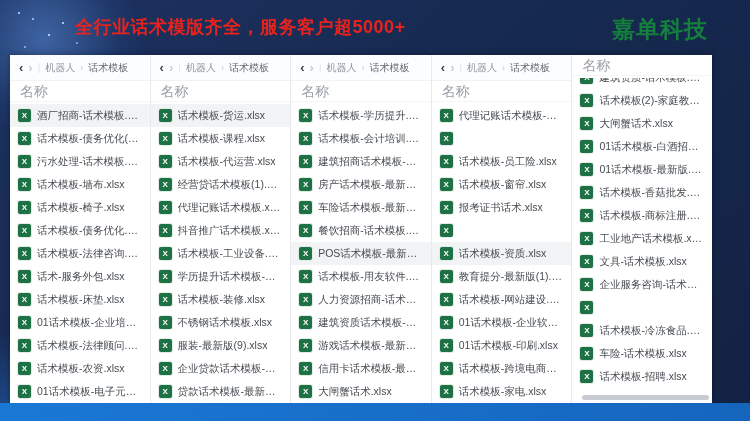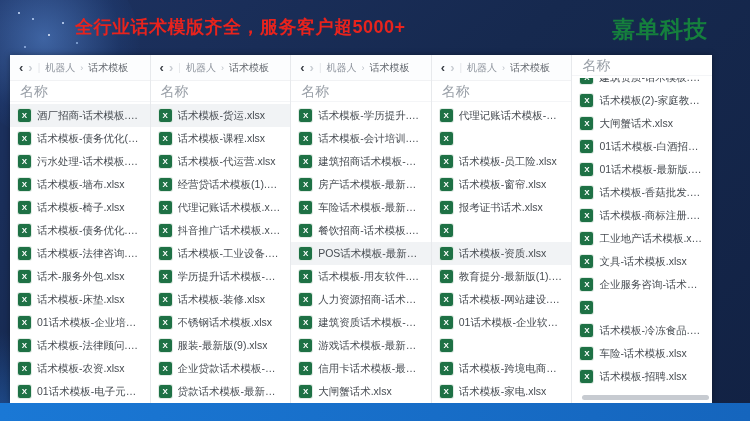--- a/index.html
+++ b/index.html
@@ -337,20 +337,21 @@
         <div class="file-row">
           <span class="xlsx-icon">X</span>
           <span class="file-name">话术模板-网站建设.xlsx</span>
         </div>
         <div class="file-row">
           <span class="xlsx-icon">X</span>
           <span class="file-name">01话术模板-企业软件.xlsx</span>
         </div>
         <div class="file-row">
           <span class="xlsx-icon">X</span>
+          <span class="file-name">01话术模板-印刷.xlsx</span>
         </div>
         <div class="file-row">
           <span class="xlsx-icon">X</span>
           <span class="file-name">话术模板-跨境电商服务.xlsx</span>
         </div>
         <div class="file-row">
           <span class="xlsx-icon">X</span>
           <span class="file-name">话术模板-家电.xlsx</span>
         </div>
       </div>

